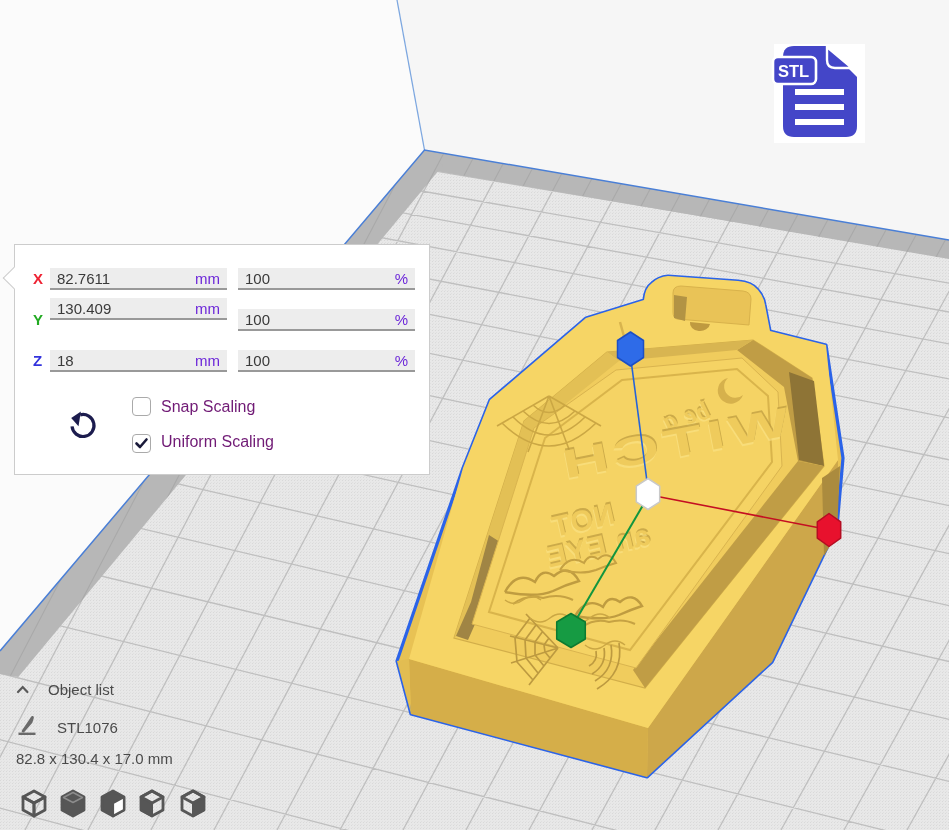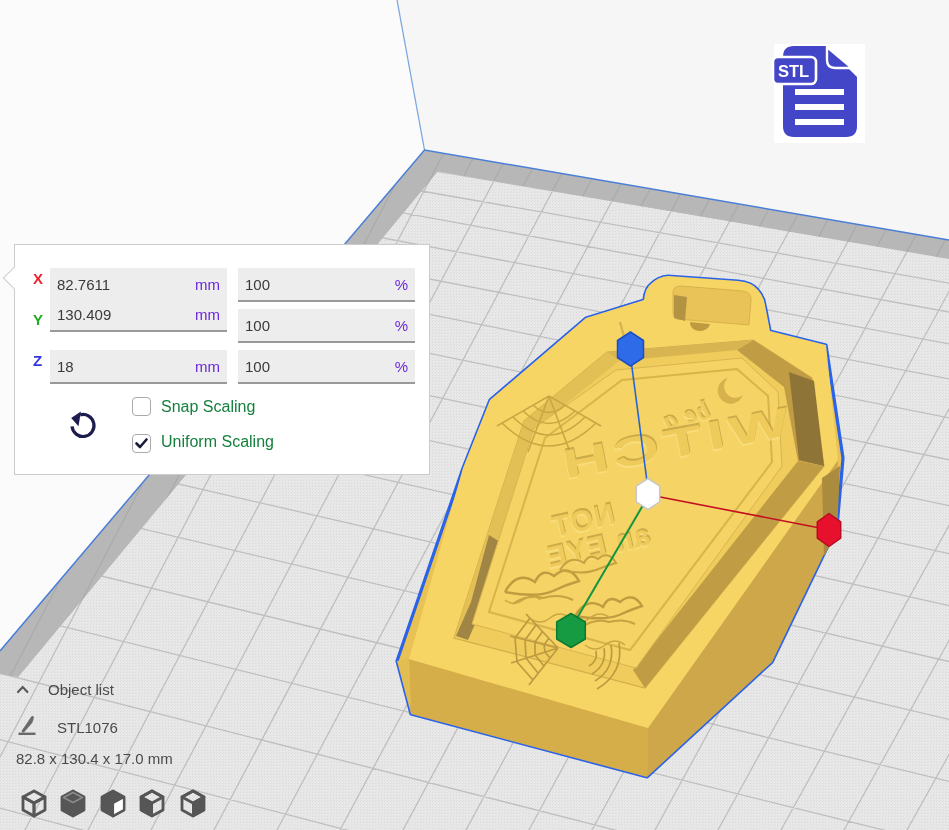--- a/index.html
+++ b/index.html
@@ -1,19 +1,19 @@
 <!DOCTYPE html>
 <html><head><meta charset="utf-8"><style>
 html,body{margin:0;padding:0;width:949px;height:830px;overflow:hidden;background:#fbfbfb;font-family:"Liberation Sans",sans-serif}
 .lbl{position:absolute;font-size:15px;font-weight:bold}
-.fld{position:absolute;height:22px;background:#ededed;border-bottom:2px solid #999999;display:flex;align-items:center;justify-content:space-between;padding:16px 7px;box-sizing:border-box}
+.fld{position:absolute;height:22px;background:#ededed;border-bottom:2px solid #999999;display:flex;align-items:center;justify-content:space-between;padding:4px 7px;box-sizing:border-box}
 .val{font-size:15px;color:#3a3a3a}
 .unit{font-size:15px;color:#6d28d9}
 .cb{position:absolute;width:19px;height:19px;background:#ffffff;border:1px solid #aaaaaa;border-radius:4px;box-sizing:border-box}
-.cblbl{position:absolute;font-size:16px;color:#15803d}
+.cblbl{position:absolute;font-size:16px;color:#701a75}
 </style></head>
 <body>
 <svg width="949" height="830" viewBox="0 0 949 830" style="position:absolute;left:0;top:0">
 <defs>
 <clipPath id="floorclip">
         <polygon points="424.5,150.0 949,240.0 949,830 0,830 0,650.9"></polygon>
       </clipPath>
 <clipPath id="bandclip">
         <polygon points="424.5,150.0 949,240.0 949,259.0 424.5,169.0"></polygon>
         <polygon points="424.5,150.0 0,650.9 0,674 18.3,677 442.8,165.5"></polygon>

